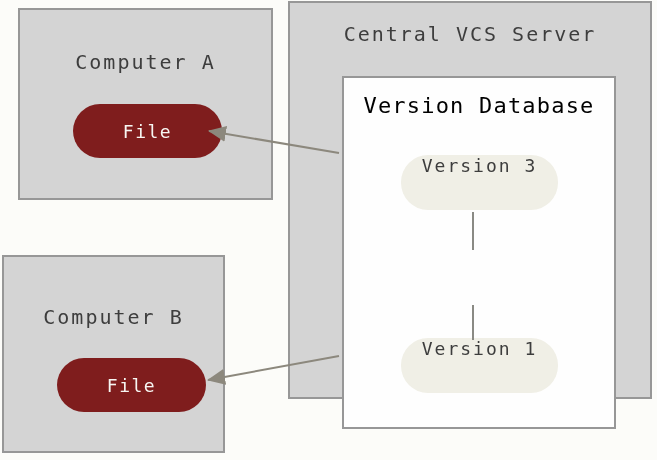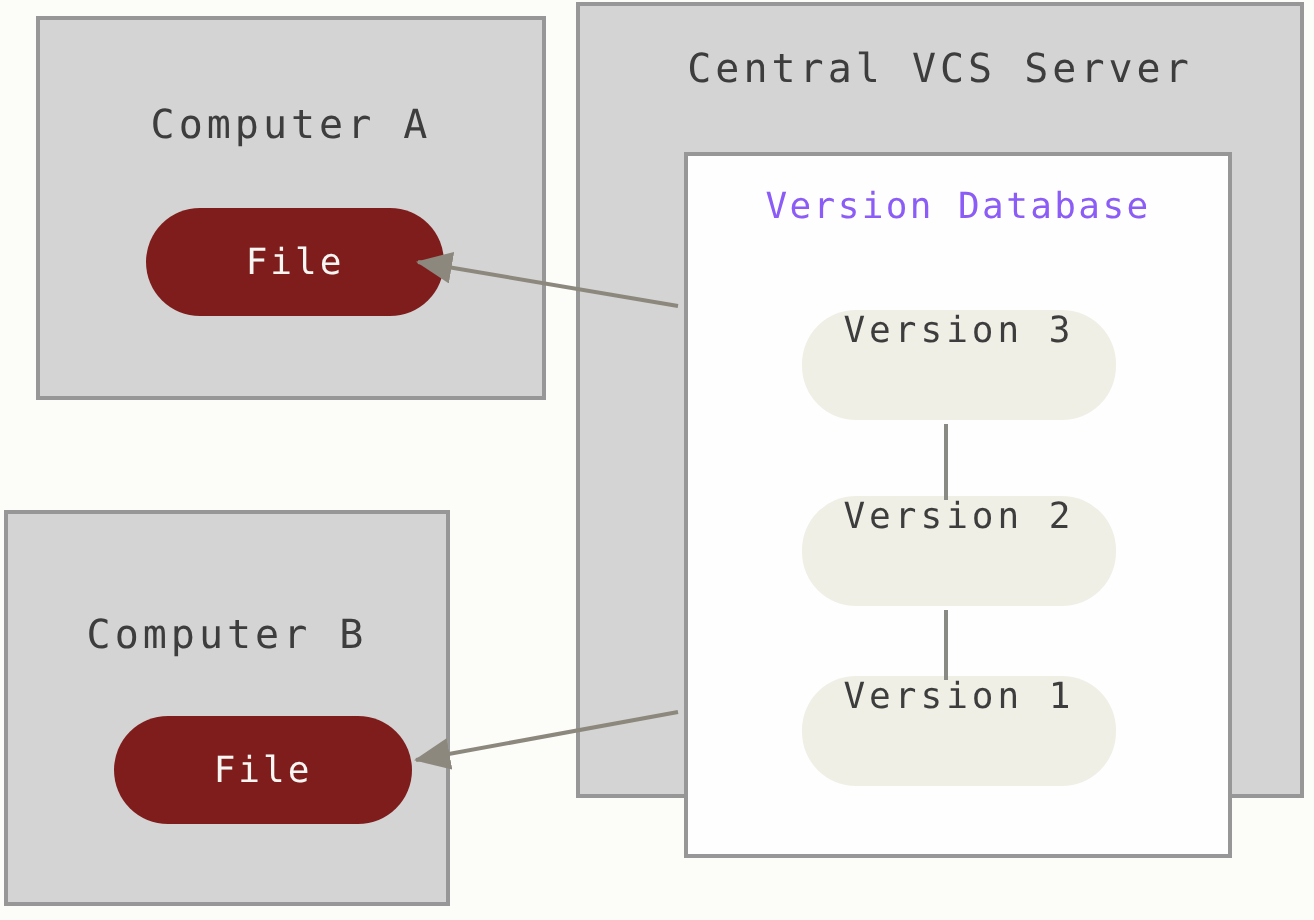--- a/index.html
+++ b/index.html
@@ -53,23 +53,23 @@
     position: absolute;
     left: 52px; top: 73px;
     width: 274px; height: 353px;
     background: #fefefe;
     border: 2px solid #979797;
   }
   .db-title {
     position: absolute;
     left: 0; top: 15px; width: 100%;
     text-align: center;
-    font-size: 18px;
+    font-size: 22px;
     letter-spacing: 1.2px;
-    color: #8b5cf6;
+    color: #000000;
     white-space: nowrap;
   }
   .version-pill {
     position: absolute;
     left: 57px;
     width: 157px; height: 55px;
     border-radius: 27px;
     background: #f0efe6;
     color: #3d3d3d;
     font-size: 18px;
@@ -108,23 +108,20 @@
 
   <div class="gray-box box-server">
     <div class="box-title">Central VCS Server</div>
 
     <div class="db-box">
       <div class="db-title">Version Database</div>
 
       <div class="version-pill v3">
         <span>Version 3</span>
       </div>
-      <div class="version-pill v2">
-        <span>Version 2</span>
-      </div>
       <div class="version-pill v1">
         <span>Version 1</span>
       </div>
     </div>
   </div>
 
   <svg class="overlay-svg" viewBox="0 0 657 460" xmlns="http://www.w3.org/2000/svg">
     <defs>
       <marker id="arrowhead" markerUnits="userSpaceOnUse" markerWidth="18" markerHeight="16" refX="17" refY="8" orient="auto">
         <path d="M0,0 L18,8 L0,16 Z" fill="#8c887d"></path>

